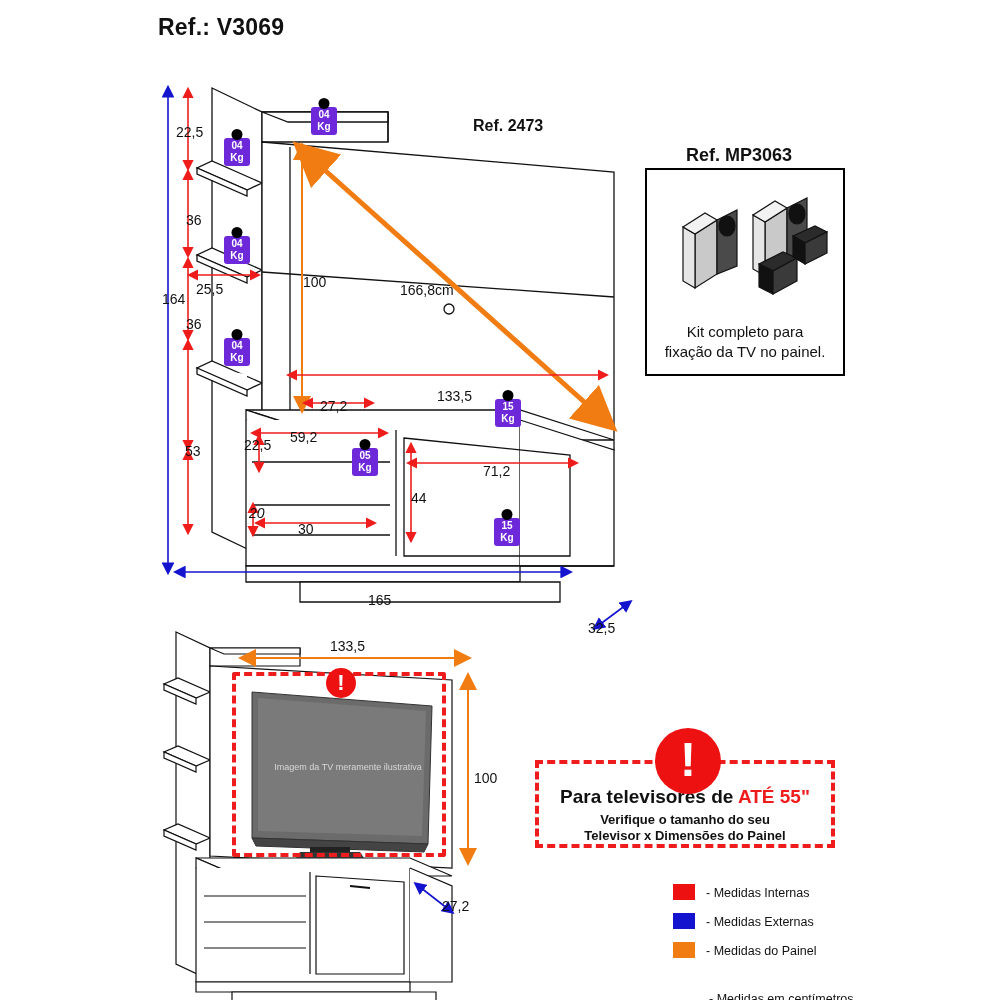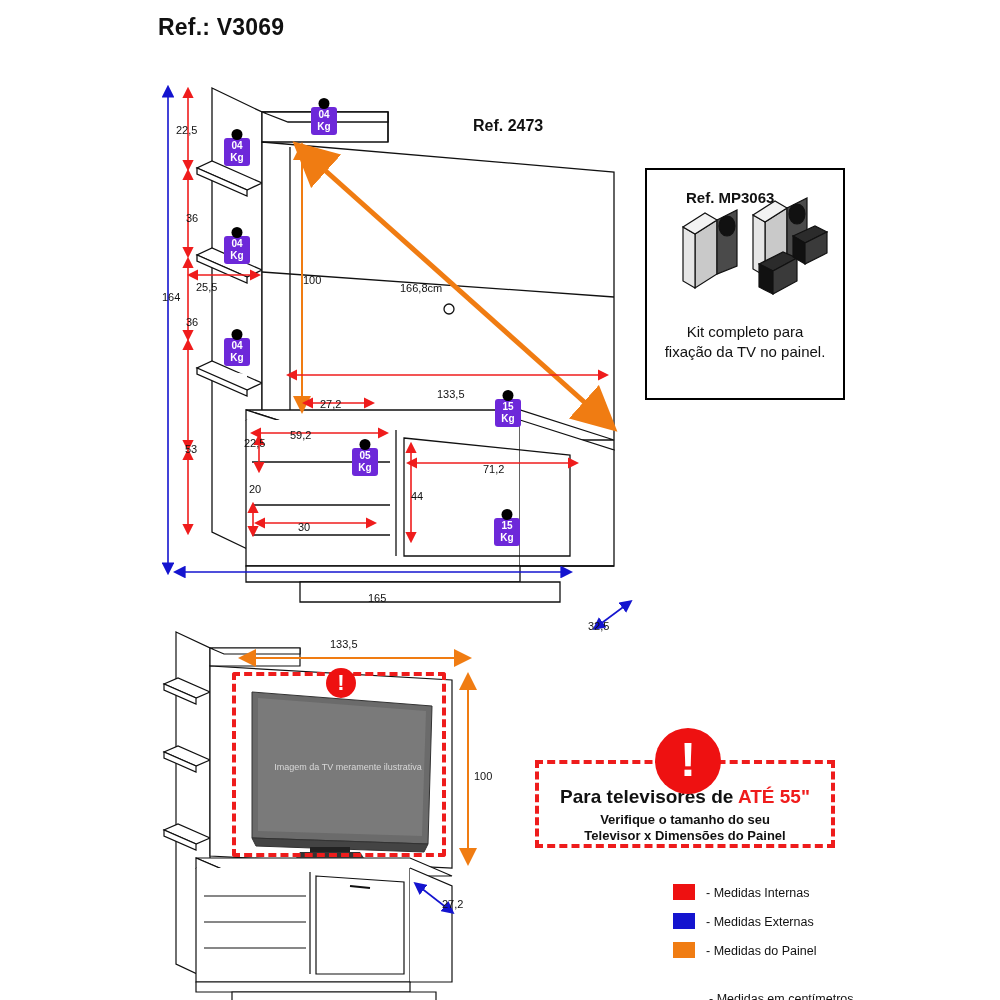--- a/index.html
+++ b/index.html
@@ -14,21 +14,21 @@
     font-family: "Liberation Sans", sans-serif;
     color: #111;
     overflow: hidden;
   }
   .abs { position: absolute; }
   .ttl {
     font-size: 23px;
     font-weight: bold;
     letter-spacing: .2px;
   }
-  .lbl { font-size: 11px; }
+  .lbl { font-size: 14px; }
   .lbl-b { font-size: 13px; font-weight: bold; }
   .red { color: #ef1c1c; }
 
   svg { display: block; overflow: visible; }
 
   .weight-tag {
     position: absolute;
     width: 26px;
     height: 28px;
     background: #6d28d9;
@@ -231,21 +231,21 @@
   <div class="abs lbl" style="left:483px; top:463px;">71,2</div>
 
   <svg class="abs" style="left:404px; top:440px;" width="14" height="110">
     <line x1="7" y1="5" x2="7" y2="100" stroke="#ef1c1c" stroke-width="1.6" marker-start="url(#ar-red-s)" marker-end="url(#ar-red)"></line>
   </svg>
   <div class="abs lbl" style="left:411px; top:490px;">44</div>
 
   <svg class="abs" style="left:246px; top:500px;" width="14" height="40">
     <line x1="7" y1="5" x2="7" y2="34" stroke="#ef1c1c" stroke-width="1.6" marker-start="url(#ar-red-s)" marker-end="url(#ar-red)"></line>
   </svg>
-  <div class="abs lbl" style="left:249px; top:483px;">20</div>
+  <div class="abs lbl" style="left:249px; top:505px;font-style:italic;">20</div>
 
   <svg class="abs" style="left:252px; top:516px;" width="130" height="14">
     <line x1="5" y1="7" x2="122" y2="7" stroke="#ef1c1c" stroke-width="1.6" marker-start="url(#ar-red-s)" marker-end="url(#ar-red)"></line>
   </svg>
   <div class="abs lbl" style="left:298px; top:521px;">30</div>
 
   <svg class="abs" style="left:170px; top:564px;" width="410" height="16">
     <line x1="6" y1="8" x2="400" y2="8" stroke="#1414cf" stroke-width="1.6" marker-start="url(#ar-blue-s)" marker-end="url(#ar-blue)"></line>
   </svg>
   <div class="abs lbl" style="left:368px; top:592px;">165</div>
@@ -287,23 +287,23 @@
     <span>05</span><br>
     <span>Kg</span>
   </div>
   <div class="weight-tag" style="left:494px; top:518px;">
     <span class="pin"></span>
     <span>15</span><br>
     <span>Kg</span>
   </div>
 </div>
 
-<div class="abs lbl-b" style="left:686px; top:145px; font-size:15px;margin-top:44px;">Ref. MP3063</div>
-
-<div class="box-mp" style="left:645px; top:168px; width:200px; height:232px;">
+<div class="abs lbl-b" style="left:686px; top:145px; font-size:18px;">Ref. MP3063</div>
+
+<div class="box-mp" style="left:645px; top:168px; width:200px; height:208px;">
   <svg width="196" height="130" style="margin-top:4px;">
     <g stroke="#111" stroke-width="1.2" fill="#fff">
 
       <path d="M48,60 L70,46 L70,100 L48,114 Z" fill="#c9c9c9"></path>
       <path d="M48,60 L48,114 L36,107 L36,53 Z" fill="#e6e6e6"></path>
       <path d="M36,53 L48,60 L70,46 L58,39 Z" fill="#f2f2f2"></path>
       <path d="M70,46 L90,36 L90,92 L70,100 Z" fill="#4a4a4a"></path>
       <ellipse cx="80" cy="52" rx="8" ry="10" fill="#111"></ellipse>
 
       <path d="M118,48 L140,34 L140,88 L118,102 Z" fill="#c9c9c9"></path>

